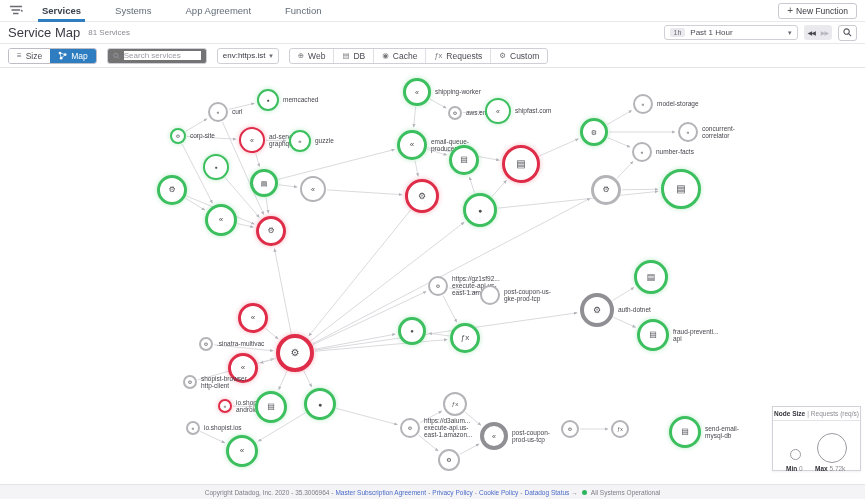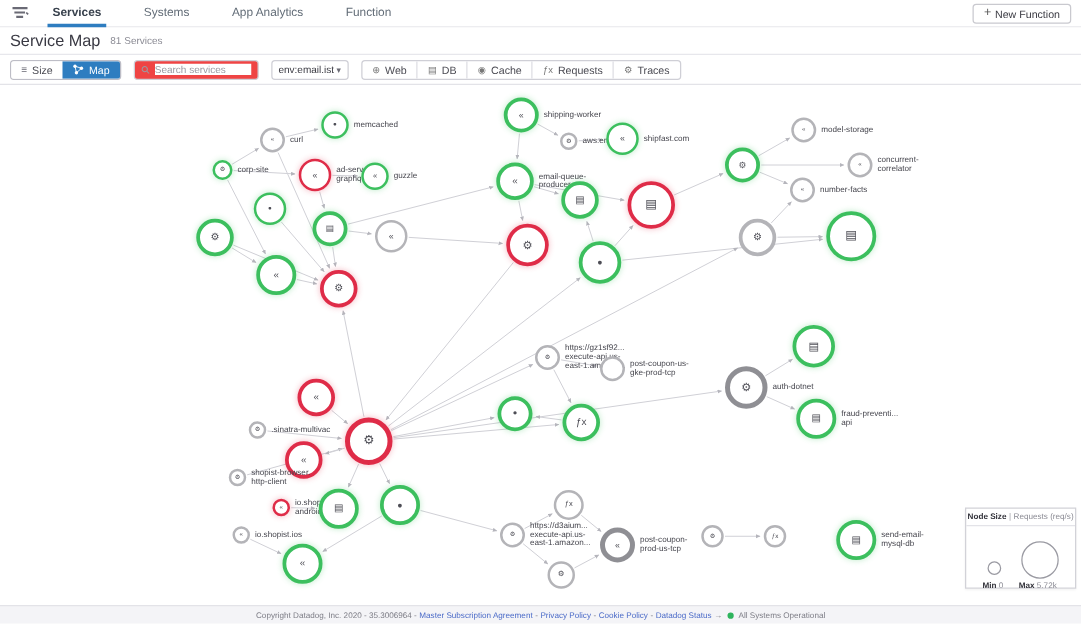--- a/index.html
+++ b/index.html
@@ -43,21 +43,21 @@
 
   
   .toolbar { position:relative; z-index:5; height:24px; background:#fff;
     border-bottom:1px solid #e3e3e8; display:flex; align-items:center; padding:0 8px; gap:10px; }
   .seg { display:flex; border:1px solid #bdbdc6; border-radius:3px; overflow:hidden; height:16px; }
   .seg-btn { display:flex; align-items:center; gap:4px; padding:0 8px; font-size:8.5px;
     background:#fff; color:#4a4a52; }
   .seg-btn .seg-icon { font-size:8px; color:#6a6a74; }
   .seg-btn.active { background:#2e7dc0; color:#fff; }
   .search-box { width:100px; height:16px; border:1px solid #cfcfd6; border-radius:3px;
-    display:flex; align-items:center; gap:4px; padding:0 5px; background:#ef4444; }
+    display:flex; align-items:center; gap:4px; padding:0 5px; background:#737373; }
   .search-box input { border:none; outline:none; width:100%; font-size:8px;
     font-family:"Liberation Sans", sans-serif; color:#3a3a42; }
   .search-box input::placeholder { color:#9a9aa2; }
   .dropdown { width:62px; height:16px; border:1px solid #cfcfd6; border-radius:3px;
     display:flex; align-items:center; justify-content:space-between; padding:0 5px;
     font-size:8px; color:#3a3a42; background:#fff; }
   .chip-group { display:flex; border:1px solid #cfcfd6; border-radius:3px;
     overflow:hidden; height:16px; background:#fff; }
   .chip { display:flex; align-items:center; gap:4px; padding:0 8px; font-size:8.5px;
     color:#4a4a52; border-left:1px solid #dedee4; }
@@ -354,31 +354,48 @@
 
   <div class="topnav">
     <div class="logo">
       <svg width="16" height="13" viewBox="0 0 16 13">
         <path d="M2 2.5 H14 M3.5 6 H12 M5 9.5 H10.5" stroke="#6a6a75" stroke-width="1.7" fill="none"></path>
         <path d="M13 6 L14.5 7.5" stroke="#6a6a75" stroke-width="1.4" fill="none"></path>
       </svg>
     </div>
     <div class="tab active">Services</div>
     <div class="tab">Systems</div>
-    <div class="tab">App Analytics</div>
+    <div class="tab">App Agreement</div>
     <div class="tab">Function</div>
     <button class="btn-new">
       <span class="plus">+</span>
       <span>New Function</span>
     </button>
   </div>
 
   <div class="header-row">
     <div class="page-title">Service Map</div>
     <div class="svc-count">81 Services</div>
+    <div class="right-controls">
+      <div class="timepicker">
+        <span class="time-badge">1h</span>
+        <span class="time-label">Past 1 Hour</span>
+        <span class="caret">▾</span>
+      </div>
+      <div class="pager">
+        <span class="pg-back">◀◀</span>
+        <span class="pg-fwd">▶▶</span>
+      </div>
+      <div class="zoom-btn">
+        <svg width="9" height="9" viewBox="0 0 10 10">
+          <circle cx="4" cy="4" r="3" fill="none" stroke="#55555e" stroke-width="1.2"></circle>
+          <line x1="6.3" y1="6.3" x2="9" y2="9" stroke="#55555e" stroke-width="1.2"></line>
+        </svg>
+      </div>
+    </div>
   </div>
 
   <div class="toolbar">
     <div class="seg">
       <div class="seg-btn">
         <span class="seg-icon">≡</span>
         <span>Size</span>
       </div>
       <div class="seg-btn active">
         <svg width="9" height="9" viewBox="0 0 10 10">
@@ -391,21 +408,21 @@
       </div>
     </div>
     <div class="search-box">
       <svg width="8" height="8" viewBox="0 0 10 10">
         <circle cx="4" cy="4" r="3" fill="none" stroke="#9a9aa2" stroke-width="1.2"></circle>
         <line x1="6.3" y1="6.3" x2="9" y2="9" stroke="#9a9aa2" stroke-width="1.2"></line>
       </svg>
       <input type="text" placeholder="Search services" style="">
     </div>
     <div class="dropdown">
-      <span>env:email.ist</span>
+      <span>env:https.ist</span>
       <span class="caret">▾</span>
     </div>
     <div class="chip-group">
       <div class="chip">
         <span class="chip-icon">⊕</span>
         <span>Web</span>
       </div>
       <div class="chip">
         <span class="chip-icon">▤</span>
         <span>DB</span>
@@ -413,21 +430,21 @@
       <div class="chip">
         <span class="chip-icon">◉</span>
         <span>Cache</span>
       </div>
       <div class="chip">
         <span class="chip-icon">ƒx</span>
         <span>Requests</span>
       </div>
       <div class="chip">
         <span class="chip-icon">⚙</span>
-        <span>Traces</span>
+        <span>Custom</span>
       </div>
     </div>
   </div>
 
   <div class="legend">
     <div class="legend-hd">
       <span class="t">Node Size</span>
       <span class="s">|</span>
       <span class="u">Requests (req/s)</span>
     </div>

